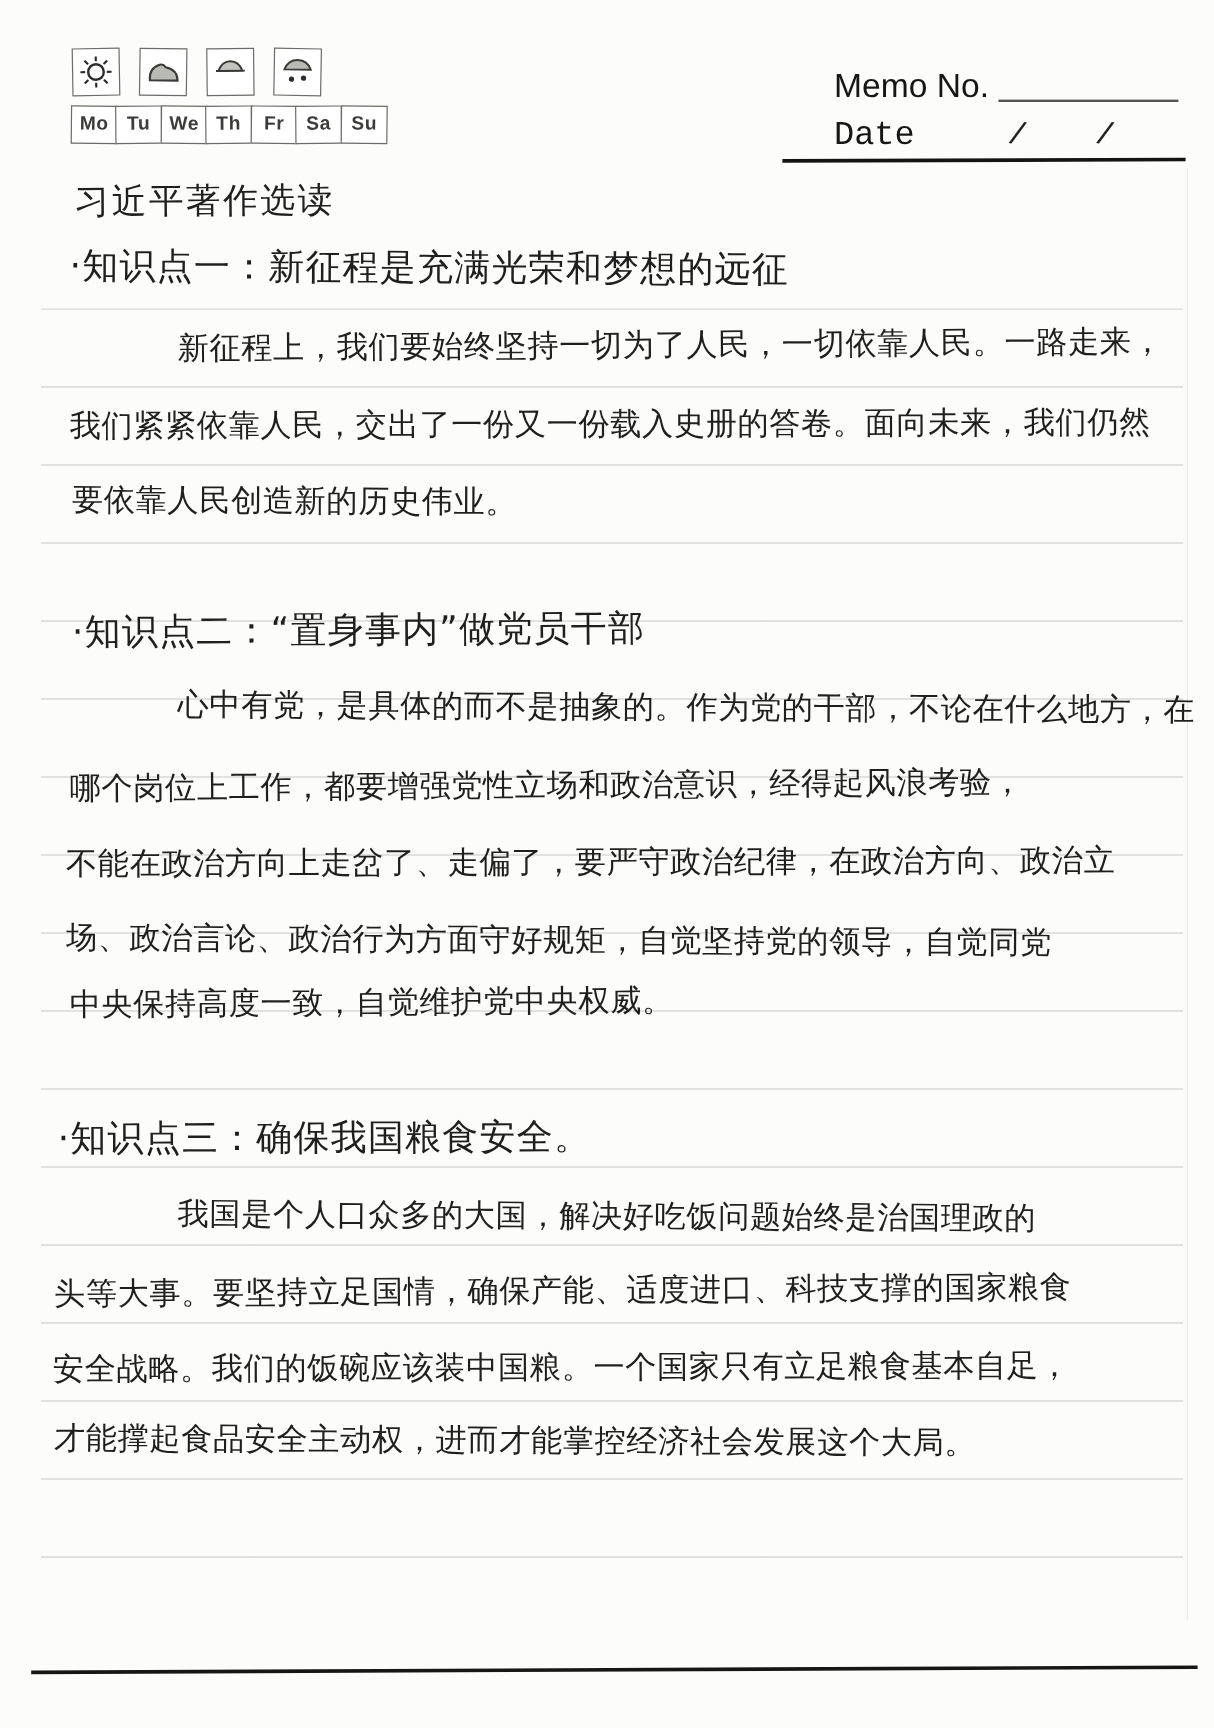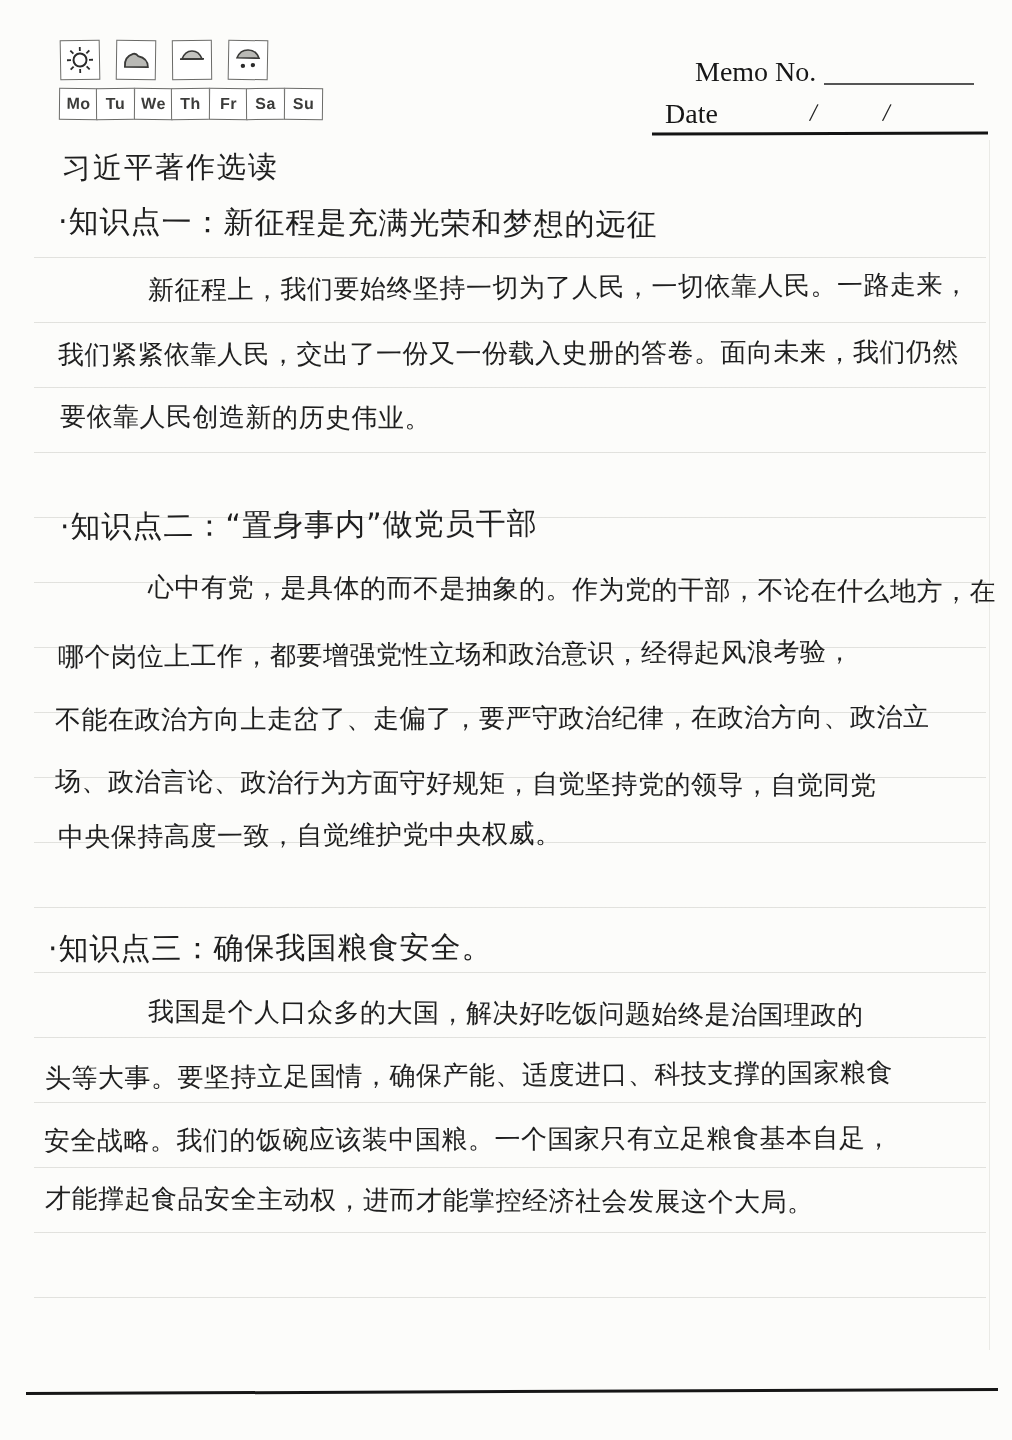--- a/index.html
+++ b/index.html
@@ -20,24 +20,24 @@
   .wbox:nth-child(4){transform:rotate(1deg);}
   .days-row{position:absolute;left:60px;top:88px;display:flex;}
   .daybox{
     width:37px;height:30px;border:1.5px solid #6b6b68;margin-left:-1.5px;
     background:#fff;display:flex;align-items:center;justify-content:center;
     font-size:16px;color:#3c3c3a;letter-spacing:0.5px;font-weight:bold;
   }
   .daybox:nth-child(odd){transform:rotate(0.6deg);}
   .daybox:nth-child(even){transform:rotate(-0.5deg);}
   
-  .memo-row{position:absolute;left:695px;top:56px;font-family:Liberation Serif, serif;
+  .memo-row{position:absolute;left:695px;top:56px;font-family:Liberation Sans, sans-serif;
     font-size:28px;color:#161616;white-space:nowrap;}
   .memo-line{display:inline-block;width:150px;border-bottom:2px solid #555;margin-left:8px;vertical-align:-4px;}
-  .date-row{position:absolute;left:665px;top:98px;font-family:Liberation Serif, serif;
+  .date-row{position:absolute;left:695px;top:98px;font-family:Liberation Mono, monospace;
     font-size:28px;color:#161616;}
   .slash{position:absolute;top:0;font-size:26px;color:#222;transform:rotate(8deg);}
   .slash.s1{left:145px;}
   .slash.s2{left:218px;}
   .header-rule{position:absolute;left:652px;top:132px;width:336px;height:3px;background:#141414;transform:rotate(-0.2deg);}
   .bottom-rule{position:absolute;left:26px;top:1390px;width:972px;height:3px;background:#161616;transform:rotate(-0.25deg);}
   
   .ruling{
     position:absolute;left:34px;top:257px;width:952px;height:1082px;
     background:repeating-linear-gradient(to bottom, rgba(170,170,162,0.32) 0 1px, transparent 1px 65px);

